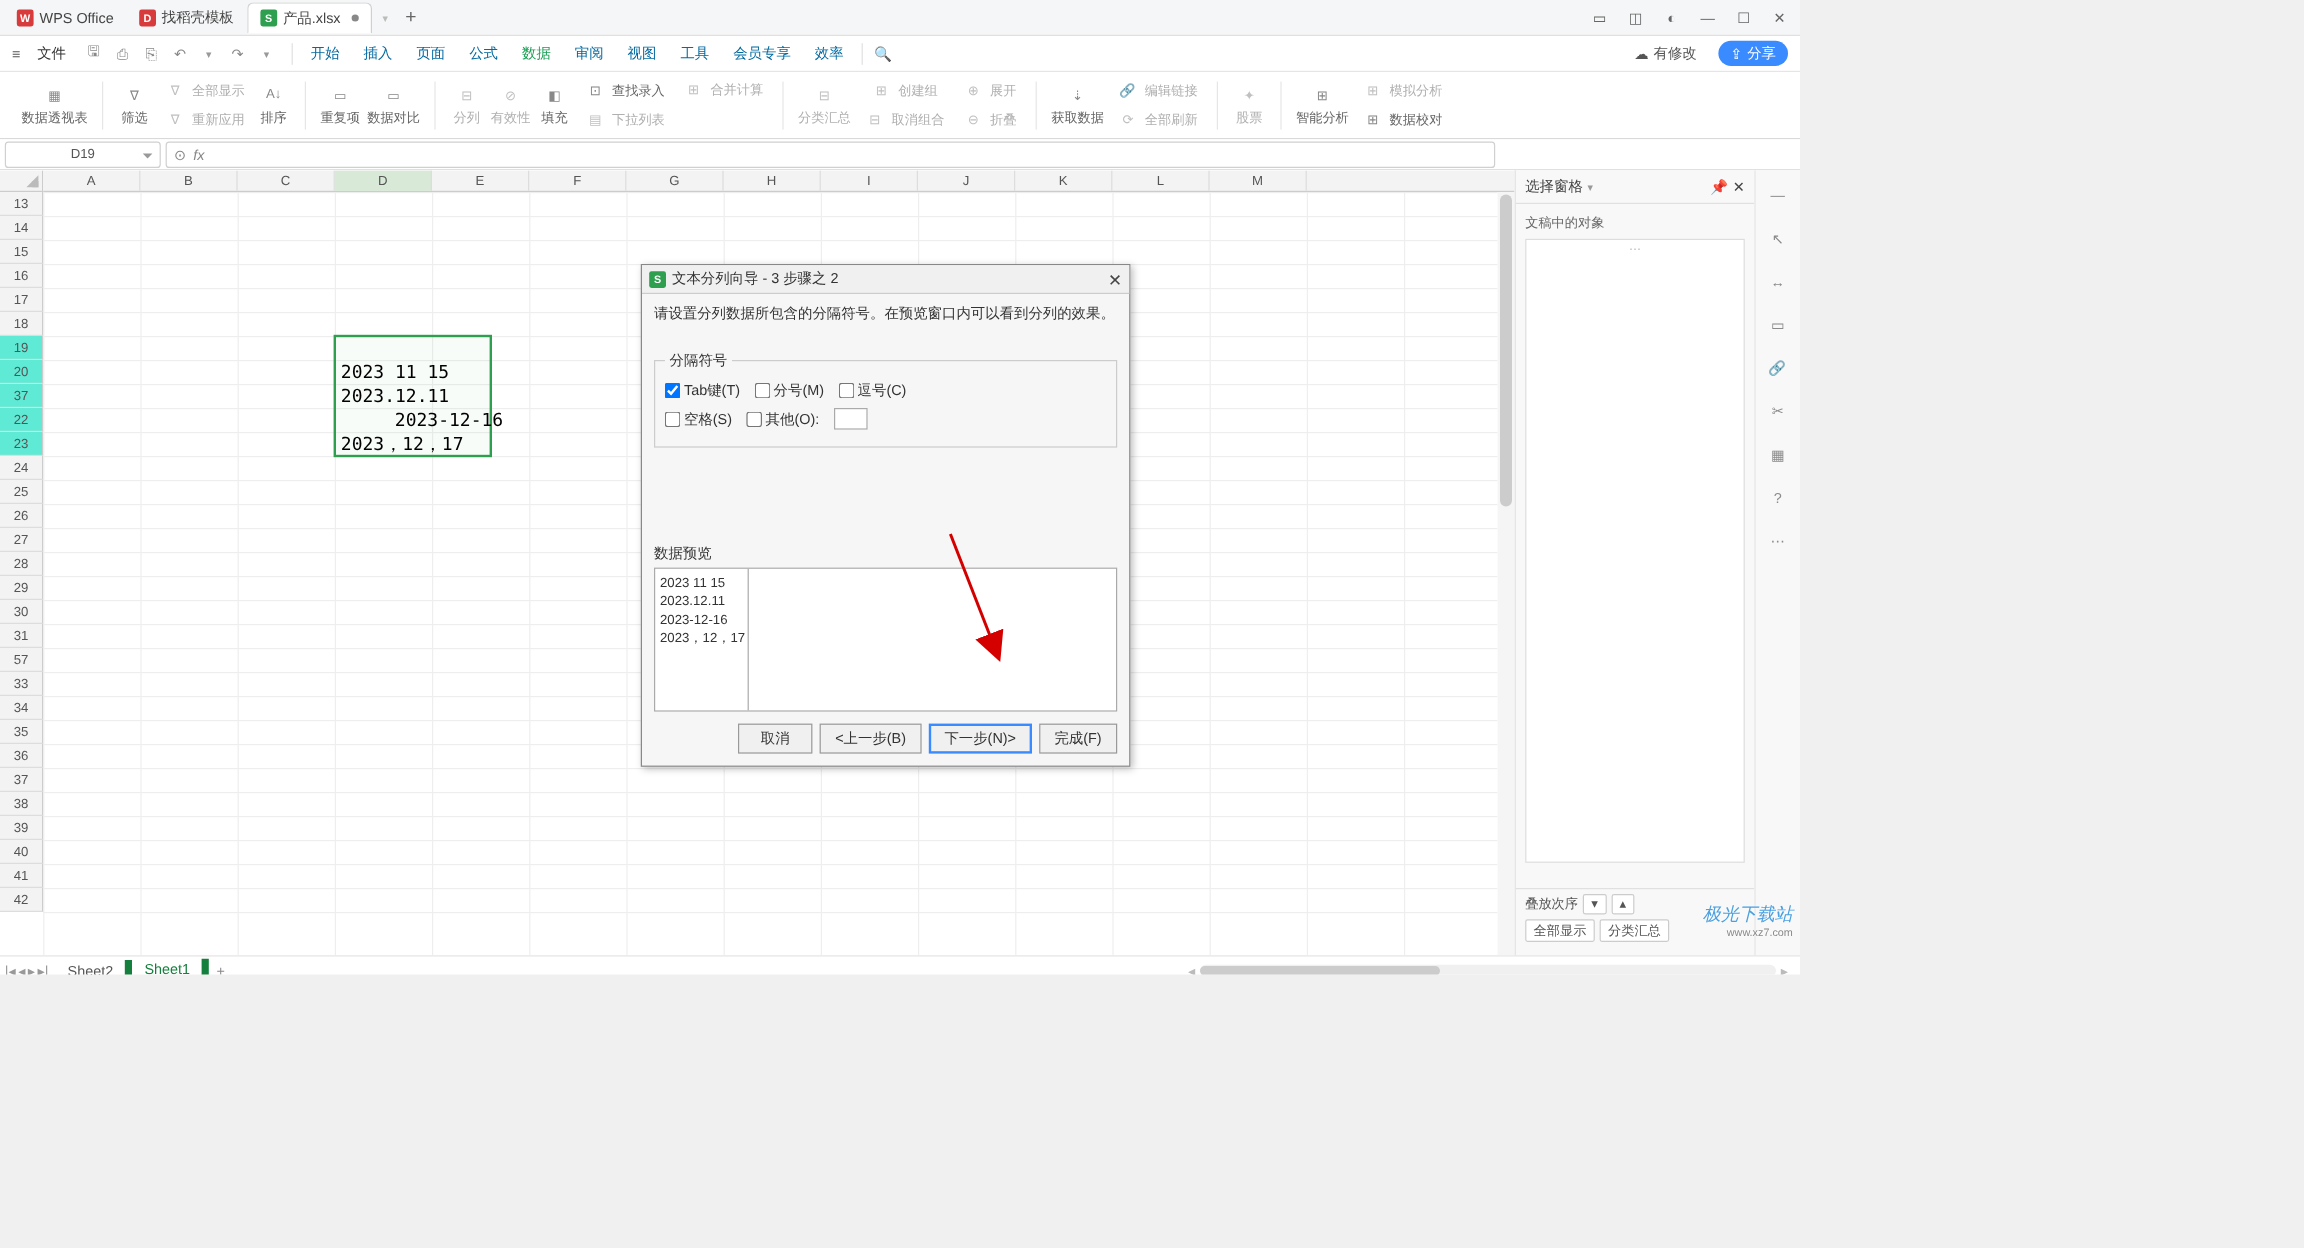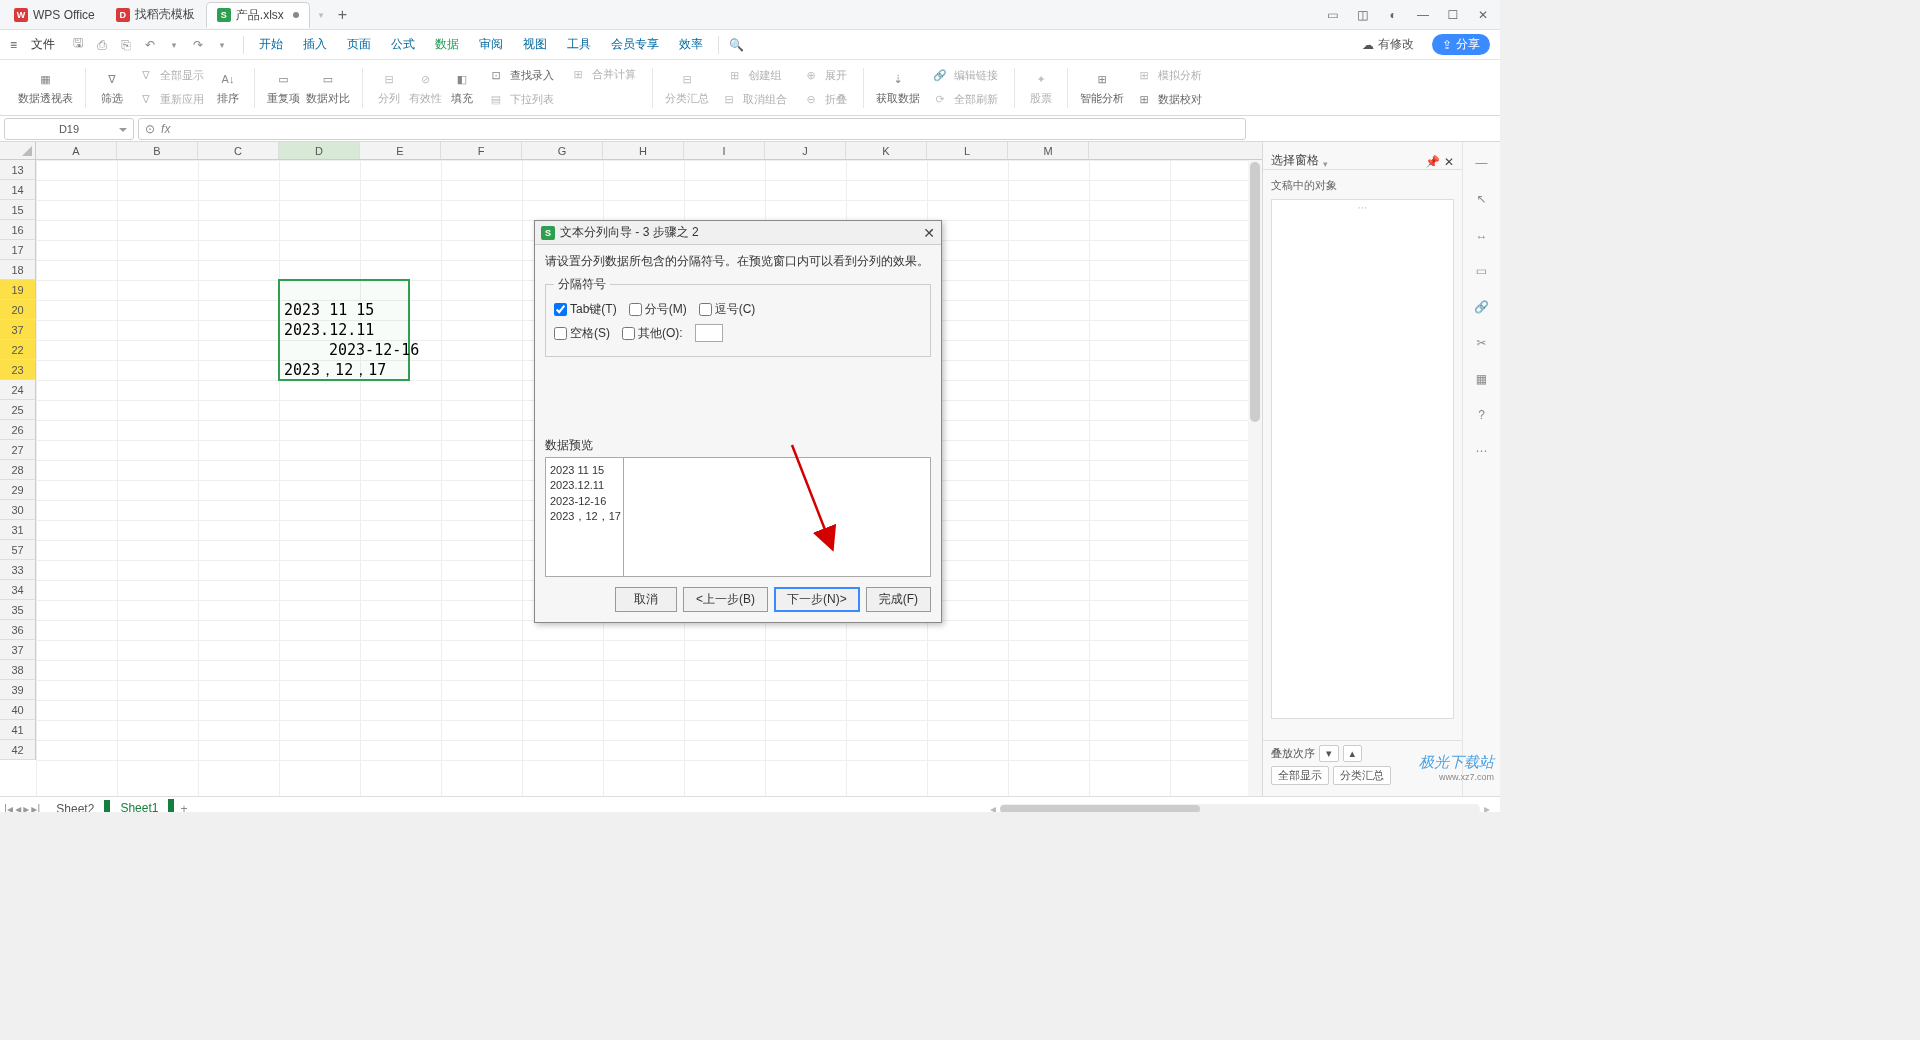--- a/index.html
+++ b/index.html
@@ -47,31 +47,31 @@
 
 .main{display:flex;height:654px;background:#fff;position:relative}
 .sheet{flex:1;position:relative;overflow:hidden;background:#fff}
 .colhead{display:flex;position:absolute;top:0;left:36px;right:0;height:18px;background:#f3f3f3;border-bottom:1px solid #ccc}
 .colhead .ch{width:81px;text-align:center;font-size:11px;color:#555;border-right:1px solid #ddd;line-height:18px}
 .colhead .ch.sel{background:#d8e9d8}
 .corner{position:absolute;top:0;left:0;width:36px;height:18px;background:#f3f3f3;border-right:1px solid #ccc;border-bottom:1px solid #ccc}
 .corner::before{content:"";position:absolute;right:3px;bottom:3px;width:0;height:0;border:5px solid transparent;border-bottom-color:#bbb;border-right-color:#bbb}
 .rowhead{position:absolute;top:18px;left:0;width:36px;bottom:0}
 .rowhead .rh{height:20px;text-align:center;font-size:11px;color:#555;border-bottom:1px solid #ddd;border-right:1px solid #ccc;line-height:20px;background:#f3f3f3}
-.rowhead .rh.selrng{background:#fde047}
+.rowhead .rh.selrng{background:#5eead4}
 .grid{position:absolute;top:18px;left:36px;right:14px;bottom:0}
 .gridlines-h{position:absolute;left:0;right:0;height:1px;border-top:1px solid #eee}
 .gridlines-v{position:absolute;top:0;bottom:0;width:1px;border-left:1px solid #eee}
 .selrange{position:absolute;border:2px solid #2e9e4f;background:rgba(46,158,79,0.03)}
 .cellval{position:absolute;font-family:"SimSun","NSimSun",monospace;font-size:15px;color:#000;display:flex;align-items:center;padding:0 3px;white-space:pre}
 .vscroll{position:absolute;top:18px;right:0;width:14px;bottom:0;background:#f5f5f5}
 .vscroll .thumb{position:absolute;left:2px;right:2px;background:#ccc;border-radius:5px}
 
 .rpanel{width:200px;border-left:1px solid #d9d9d9;background:#f8f8f8;display:flex;flex-direction:column}
-.rpanel .hd{display:flex;align-items:flex-end;height:28px;padding:0 8px;font-size:12px;color:#444;border-bottom:1px solid #e0e0e0;gap:4px}
+.rpanel .hd{display:flex;align-items:center;height:28px;padding:0 8px;font-size:12px;color:#444;border-bottom:1px solid #e0e0e0;gap:4px}
 .rpanel .hd .sp{flex:1}
 .rpanel .body{flex:1;padding:8px;position:relative}
 .rpanel .label{font-size:11px;color:#666;margin-bottom:6px}
 .rpanel .emptybox{border:1px solid #ddd;background:#fff;height:520px;position:relative}
 .rpanel .emptybox .msg{position:absolute;left:50%;top:2px;transform:translateX(-50%);font-size:10px;color:#bbb}
 .rpanel .ft{height:56px;border-top:1px solid #e0e0e0;display:flex;flex-direction:column;padding:4px 8px;gap:4px}
 .rpanel .stackorder{display:flex;align-items:center;gap:4px;font-size:11px;color:#555}
 .minibtn{border:1px solid #ccc;background:#fff;padding:1px 6px;font-size:11px;border-radius:2px;color:#555}
 .rtools{width:38px;border-left:1px solid #e5e5e5;background:#f8f8f8;display:flex;flex-direction:column;align-items:center;gap:14px;padding-top:10px;color:#8a8a8a}
 .rtools .ti{width:22px;height:22px;display:flex;align-items:center;justify-content:center}
@@ -88,21 +88,21 @@
 .status .sp{flex:1}
 .viewbtn{width:18px;height:14px;border:1px solid #bbb;border-radius:2px}
 .zoomslider{width:100px;height:3px;background:#ccc;position:relative;border-radius:2px}
 .zoomslider .knob{position:absolute;top:-4px;left:50%;width:10px;height:10px;background:#888;border-radius:50%}
 
 .dialog{position:absolute;left:534px;top:220px;width:408px;background:#f6f6f6;border:1px solid #888;box-shadow:2px 2px 6px rgba(0,0,0,0.25)}
 .dialog .dhd{display:flex;align-items:center;height:24px;padding:0 6px;background:#f0f0f0;border-bottom:1px solid #ccc;font-size:12px}
 .dialog .dhd .dico{width:14px;height:14px;background:#2e9e4f;color:#fff;font-size:9px;font-weight:bold;display:flex;align-items:center;justify-content:center;border-radius:2px;margin-right:5px}
 .dialog .dhd .cls{margin-left:auto;font-size:14px;color:#444;cursor:pointer}
 .dialog .dbody{padding:8px 10px 10px;font-size:12px;color:#333}
-.dialog .desc{margin-bottom:6px}
+.dialog .desc{margin-bottom:22px}
 .dialog fieldset{border:1px solid #ccc;padding:8px;margin-bottom:10px}
 .dialog legend{padding:0 4px;font-size:12px}
 .dialog .row{display:flex;align-items:flex-end;gap:12px;margin-bottom:6px;flex-wrap:wrap}
 .dialog label{display:flex;align-items:center;gap:3px;font-size:12px}
 .dialog input[type=checkbox]{width:13px;height:13px}
 .dialog .combo{border:1px solid #aaa;background:#fff;height:18px;display:flex;align-items:center;padding:0 4px;font-size:11px;position:relative;min-width:60px}
 .dialog .combo::after{content:"";position:absolute;right:4px;top:6px;border:4px solid transparent;border-top-color:#555}
 .dialog .otherinput{border:1px solid #aaa;background:#fff;width:28px;height:18px}
 .dialog .previewlabel{font-size:12px;margin-bottom:3px}
 .dialog .preview{border:1px solid #aaa;background:#fff;height:120px;display:flex}

